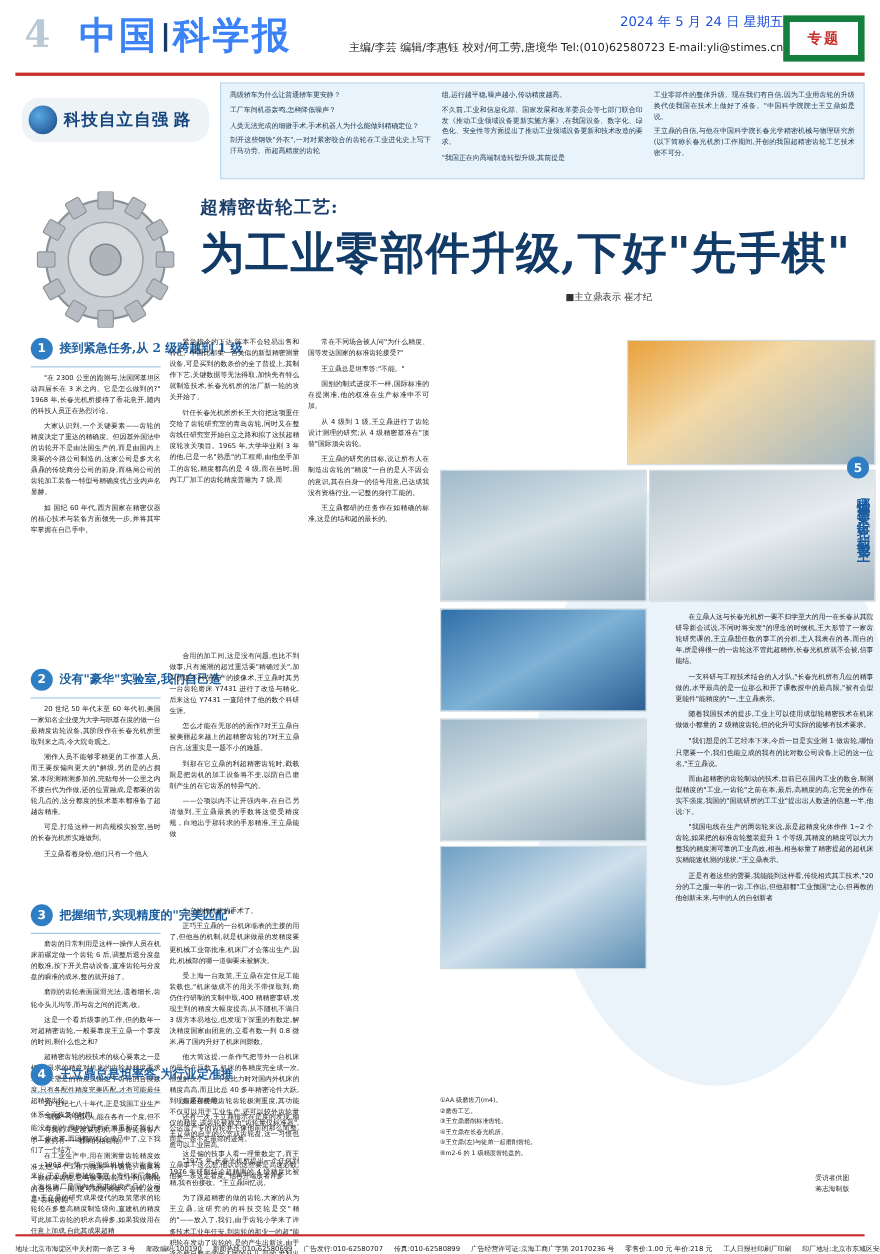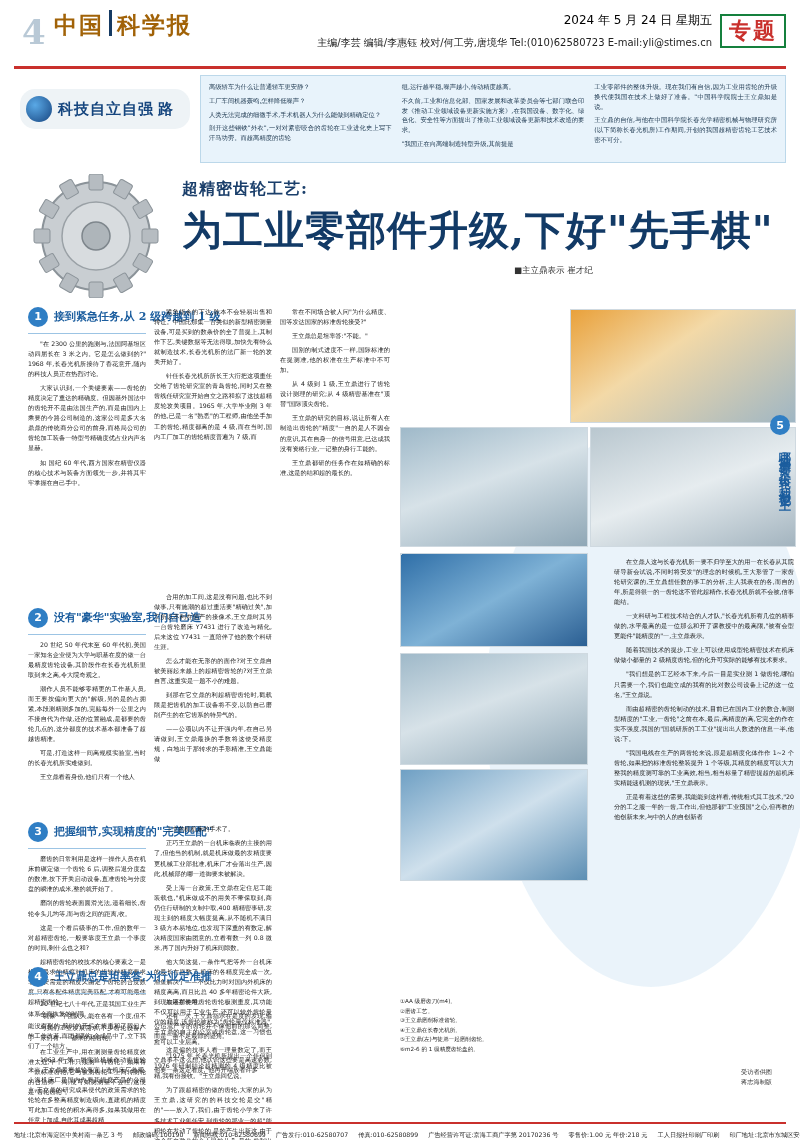--- a/index.html
+++ b/index.html
@@ -9,26 +9,26 @@
     font-family:"DejaVu Sans","Liberation Sans",sans-serif;
     color:#1a1a1a;
     position:relative;
     overflow:hidden;
   }
   .page{position:relative;width:800px;height:1140px;box-sizing:border-box;padding:0 14px;}
 
   
   .masthead{position:relative;height:56px;border-bottom:3px solid #c9302c;margin-top:10px;}
   .folio{position:absolute;left:8px;top:2px;font-size:34px;color:#b9c9d6;font-weight:bold;font-family:"DejaVu Serif","Liberation Serif",serif;}
-  .nameplate{position:absolute;left:40px;top:0px;font-size:23px;letter-spacing:2px;color:#a16207;font-weight:bold;font-family:"DejaVu Serif","Liberation Serif",serif;}
+  .nameplate{position:absolute;left:58px;top:0px;font-size:34px;letter-spacing:2px;color:#3b82f6;font-weight:bold;font-family:"DejaVu Serif","Liberation Serif",serif;}
   .nameplate .bar{display:inline-block;width:3px;height:26px;background:#153a63;margin:0 5px;vertical-align:-3px;}
-  .date{position:absolute;right:74px;top:2px;font-size:12px;color:#000000;}
+  .date{position:absolute;right:74px;top:2px;font-size:12px;color:#1d4ed8;}
   .imprint{position:absolute;right:74px;top:26px;font-size:10px;color:#222;white-space:nowrap;}
-  .topic-badge{position:absolute;right:0;top:4px;width:62px;height:30px;border:2px solid #15803d;color:#c9302c;
-    font-size:22px;font-weight:bold;display:flex;align-items:center;justify-content:center;letter-spacing:2px;}
+  .topic-badge{position:absolute;right:0;top:4px;width:62px;height:30px;border:6px solid #15803d;color:#c9302c;
+    font-size:13px;font-weight:bold;display:flex;align-items:center;justify-content:center;letter-spacing:2px;}
 
   
   .bannerrow{position:relative;height:92px;margin-top:6px;}
   .kejilogo{position:absolute;left:6px;top:14px;width:170px;height:40px;background:#eef3f6;border-radius:15px;
      display:flex;align-items:center;padding-left:6px;box-sizing:border-box;}
   .kejilogo .globe{width:26px;height:26px;border-radius:50%;background:radial-gradient(circle at 35% 35%,#5aa9e6,#16447f);margin-right:6px;flex:0 0 auto;}
   .kejilogo .kjtxt{font-size:15px;font-weight:bold;color:#15457e;letter-spacing:1px;font-family:"DejaVu Serif","Liberation Serif",serif;}
   .kejilogo .swirl{margin-left:4px;color:#15457e;font-size:15px;font-weight:bold;}
 
   .leadbox{position:absolute;left:186px;top:0;right:0;height:88px;background:#e8f3fb;border:1px solid #bcd8ea;box-sizing:border-box;

